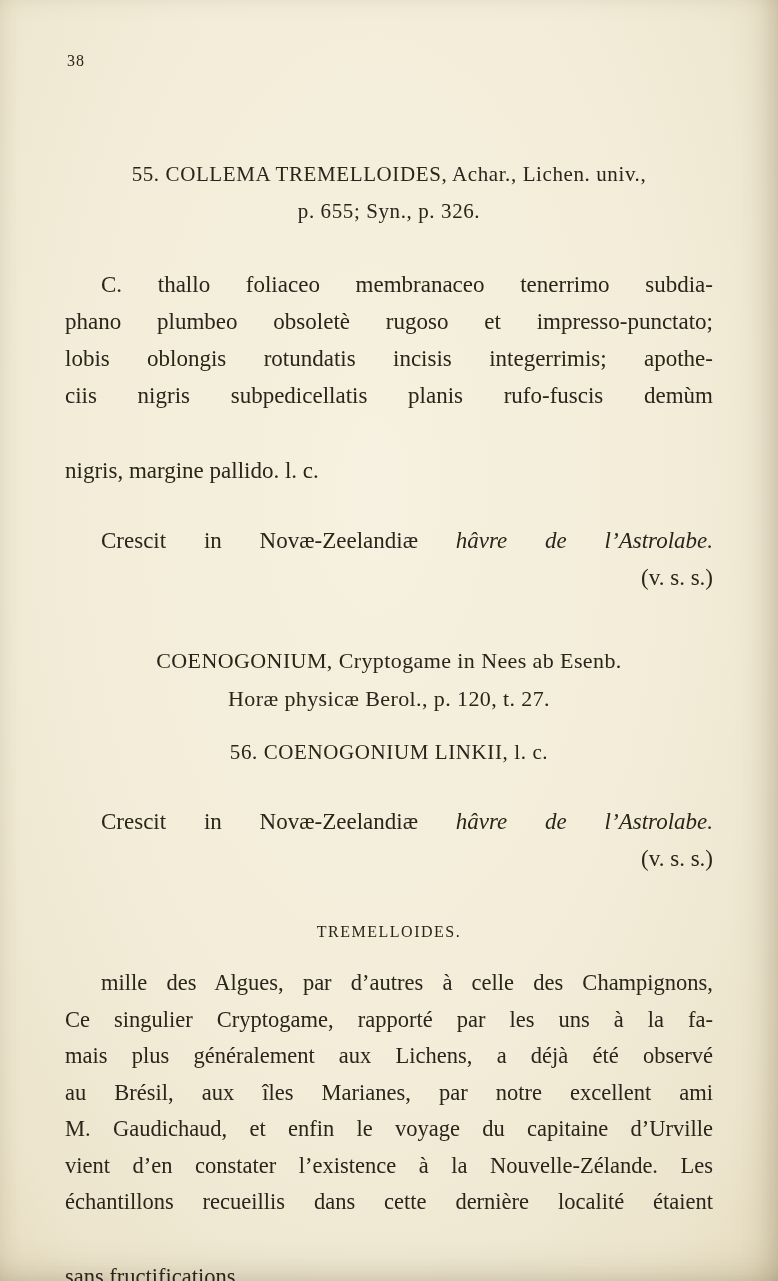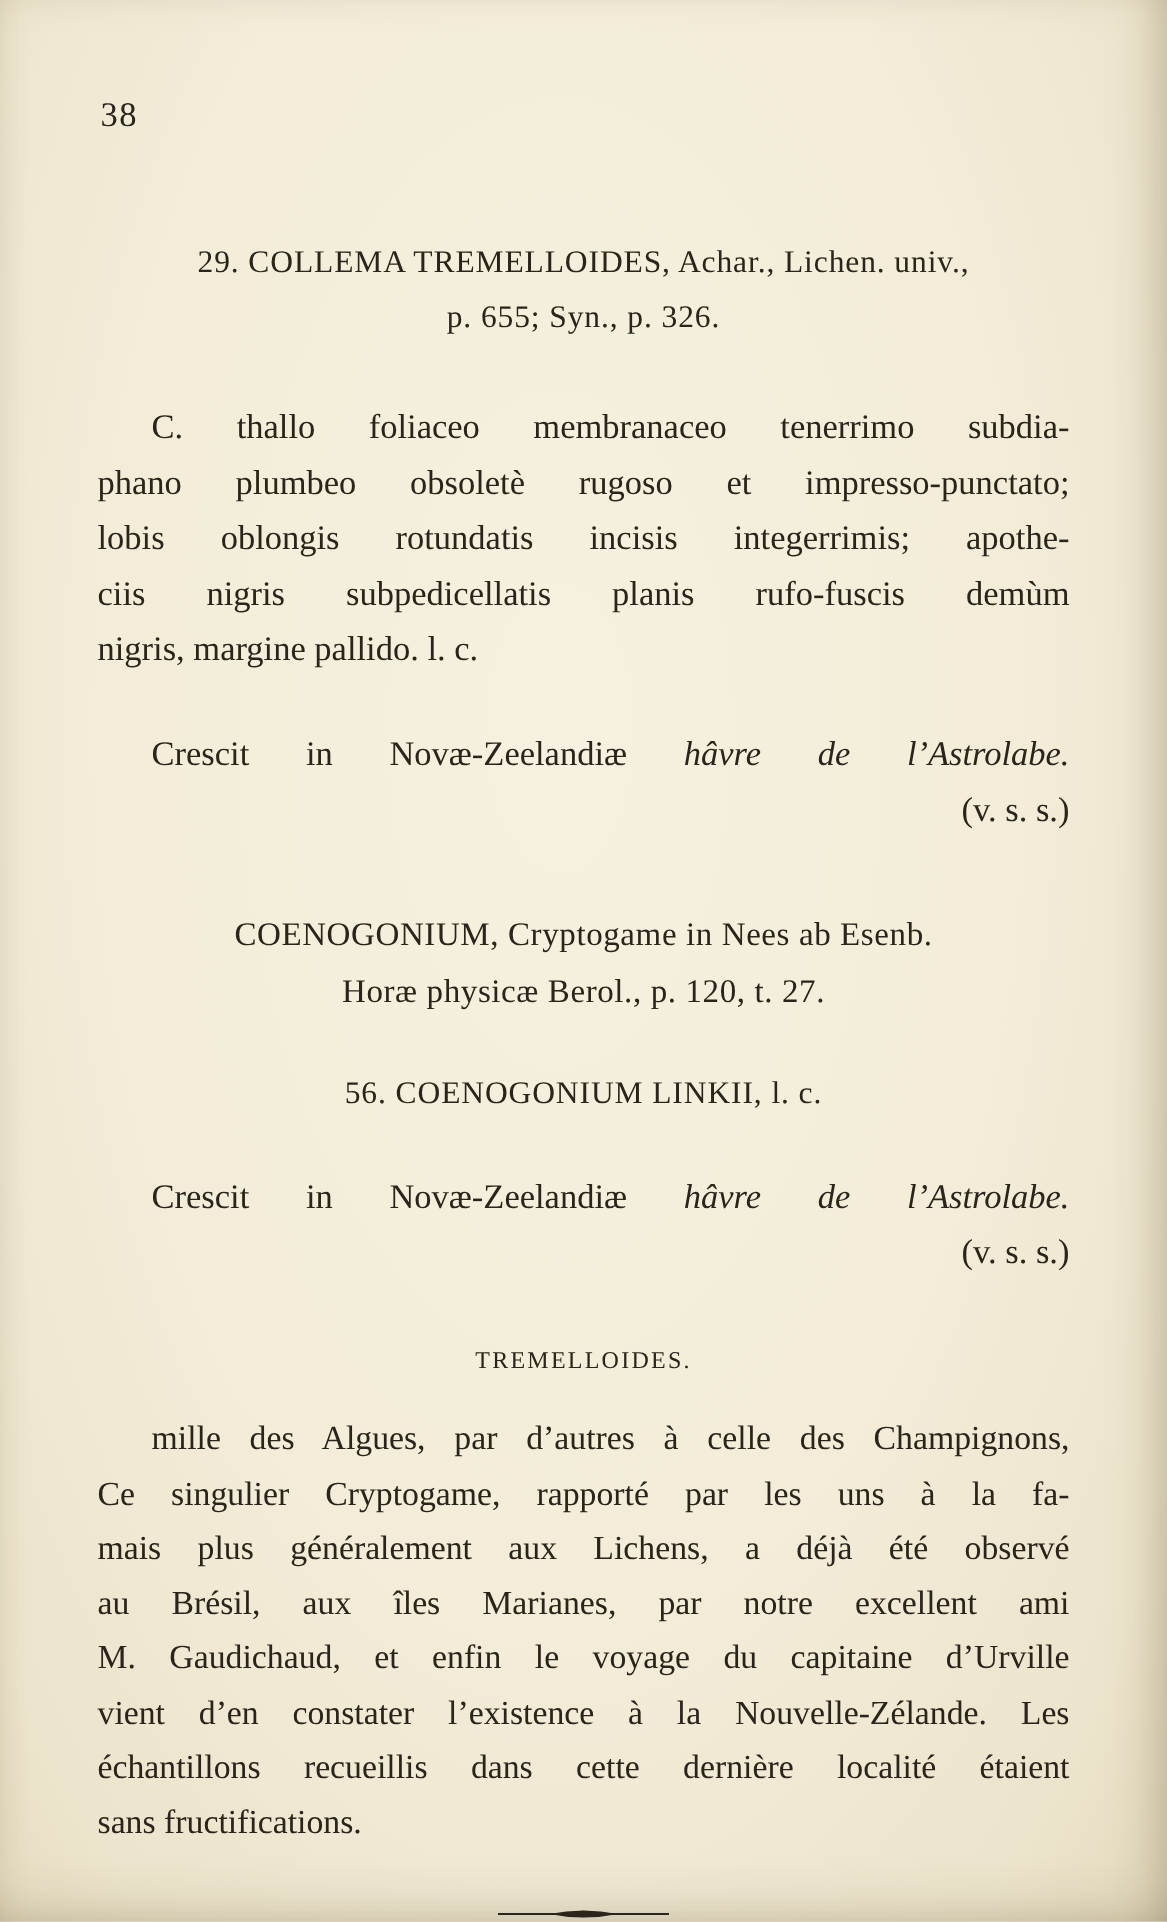--- a/index.html
+++ b/index.html
@@ -30,22 +30,22 @@
 
   
   .running-header {
     position: relative;
     padding-top: 64px;
     height: 32px;
   }
   .page-number {
     position: absolute;
     left: 2px;
-    top: 64px;
-    font-size: 23px;
+    top: 52px;
+    font-size: 16px;
     letter-spacing: 1px;
   }
   .running-title {
     text-align: center;
     font-size: 21px;
     font-weight: bold;
     letter-spacing: 2px;
     transform: translateX(-24px);
   }
 
@@ -62,20 +62,21 @@
   .para {
     font-size: 23px;
     line-height: 37px;
   }
   .jline {
     text-align: justify;
     text-align-last: justify;
   }
   .jline.last {
     text-align-last: left;
+    margin-top: 38px;
   }
   .para .jline:first-child { text-indent: 36px; }
 
   .description { margin-top: 36px; }
 
   .habitat {
     font-size: 23px;
     line-height: 37px;
     margin-top: 1px;
   }
@@ -90,21 +91,21 @@
   }
   .italic { font-style: italic; }
 
   .genus-heading {
     margin-top: 46px;
     font-size: 22px;
     line-height: 38px;
     letter-spacing: 0.4px;
   }
   .species-heading {
-    margin-top: 36px;
+    margin-top: 22px;
     font-size: 21px;
     text-align: center;
     letter-spacing: 0.6px;
   }
   .habitat-2 { margin-top: 38px; }
 
   .obs-title {
     margin-top: 46px;
     text-align: center;
     font-size: 16px;
@@ -125,21 +126,21 @@
 <body>
 
 <div class="page">
   <div class="column">
 
     <div class="running-header">
       <span class="page-number">38</span>
     </div>
 
     <div class="entry-heading">
-        <div class="hline">29. COLLEMA TREMELLOIDES, Achar., Lichen. univ.,</div>
+        <div class="hline">55. COLLEMA TREMELLOIDES, Achar., Lichen. univ.,</div>
         <div class="hline last">p. 655; Syn., p. 326.</div>
       </div>
 
     <div class="para description">
         <div class="jline">C. thallo foliaceo membranaceo tenerrimo subdia-</div>
         <div class="jline">phano plumbeo obsoletè rugoso et impresso-punctato;</div>
         <div class="jline">lobis oblongis rotundatis incisis integerrimis; apothe-</div>
         <div class="jline">ciis nigris subpedicellatis planis rufo-fuscis demùm</div>
         <div class="jline last">nigris, margine pallido. l. c.</div>
       </div>

